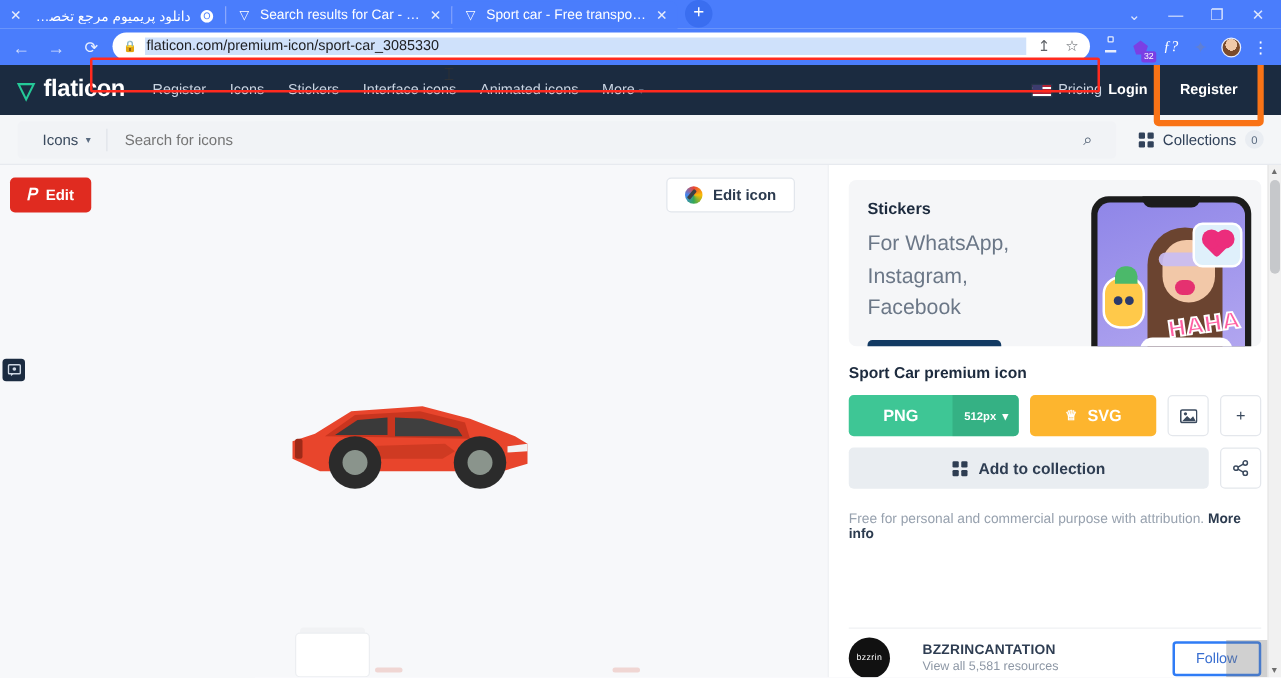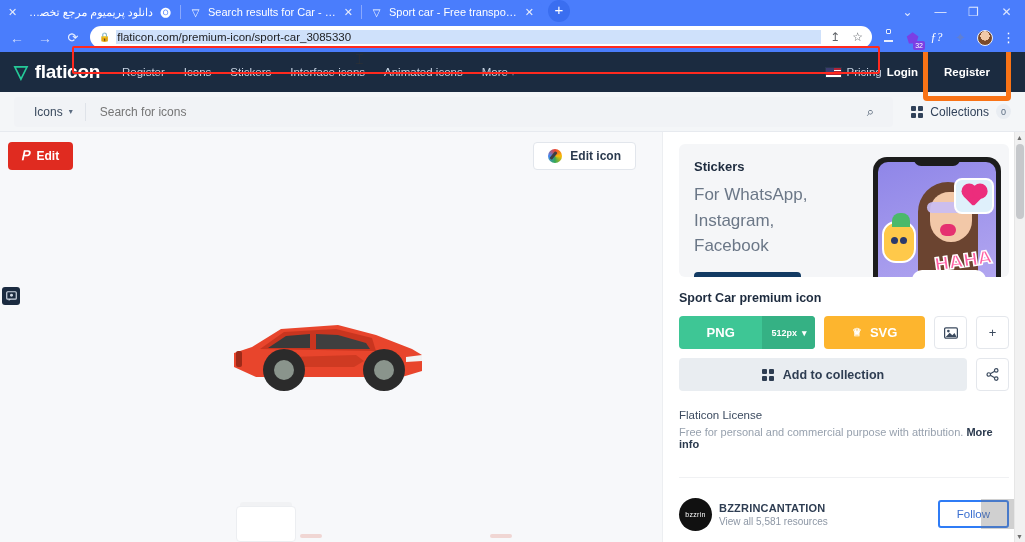--- a/index.html
+++ b/index.html
@@ -304,22 +304,22 @@
   .addglyph i { width:5px;height:5px;background:#2e3d52;display:block;border-radius:1px;}
 
   .license { margin-top:18px; }
   .lic-title { font-size:11.5px; color:#3c4b60; }
   .lic-sub { font-size:11px; color:#97a1ae; margin-top:5px; }
   .lic-sub .more { color:#2b3a4e; font-weight:700; cursor:pointer; }
   .attrib { margin-top:17px; font-size:11.5px; color:#2e3d52; }
   .attrib a { color:#3ec695; text-decoration:none; cursor:pointer; }
 
   .author-row {
-    position:absolute; left:16px; right:16px; bottom:0px; height:65px;
-    display:flex; align-items:center; gap:7px; border-top:1px solid #f0f1f3;
+    position:absolute; left:16px; right:16px; bottom:0px; height:40px;
+    display:flex; align-items:center; gap:26px; border-top:1px solid #f0f1f3;
     padding-top:8px;
   }
   .author-pic {
     width:33px; height:33px; flex:0 0 33px; border-radius:50%; background:#111;
     display:flex; align-items:center; justify-content:center;
     color:#fff; font-size:7px; letter-spacing:.3px; overflow:hidden;
   }
   .author-name { font-size:11px; font-weight:700; color:#2e3d52; letter-spacing:.2px; }
   .author-sub { font-size:10px; color:#8d97a5; margin-top:2px; }
   .follow-btn {
@@ -577,21 +577,20 @@
             <svg width="13" height="13" viewBox="0 0 14 14" aria-hidden="true">
               <circle cx="11" cy="2.6" r="1.9" fill="none" stroke="#3b4a5e" stroke-width="1.3"></circle>
               <circle cx="3" cy="7" r="1.9" fill="none" stroke="#3b4a5e" stroke-width="1.3"></circle>
               <circle cx="11" cy="11.4" r="1.9" fill="none" stroke="#3b4a5e" stroke-width="1.3"></circle>
               <path d="M4.7 6.1 L9.3 3.5 M4.7 7.9 L9.3 10.5" stroke="#3b4a5e" stroke-width="1.3" fill="none"></path>
             </svg>
           </div>
         </div>
 
         <div class="license">
-          <div class="lic-title">Flaticon License</div>
           <div class="lic-sub">
             <span>Free for personal and commercial purpose with attribution.</span>
             <span class="more">More info</span>
           </div>
         </div>
 
         <div class="author-row">
           <div class="author-pic">
             <span>bzzrin</span>
           </div>

